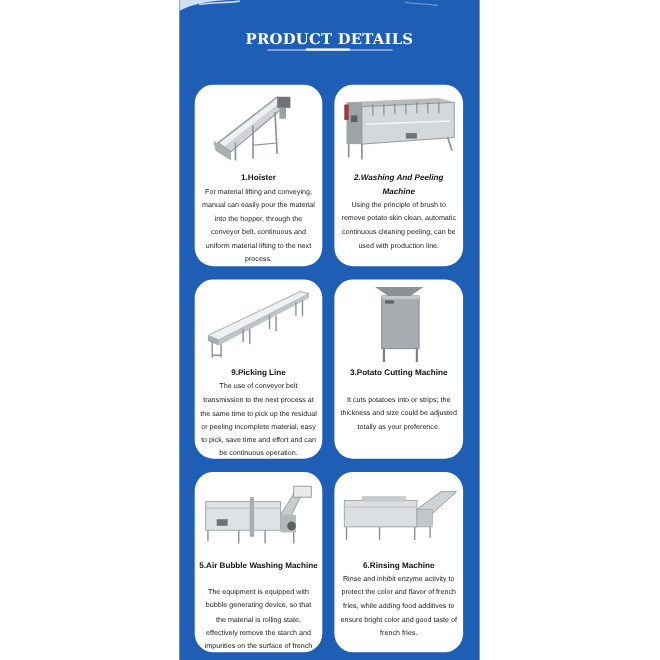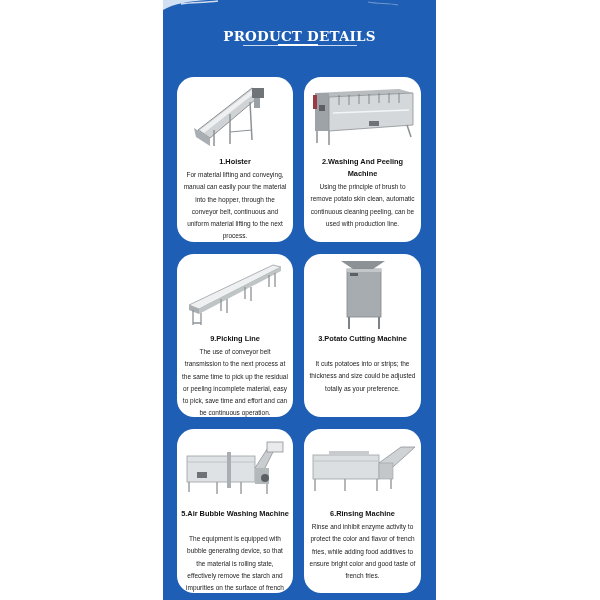--- a/index.html
+++ b/index.html
@@ -100,21 +100,21 @@
           <line x1="90" y1="10" x2="90" y2="20"></line>
         </g>
         <line x1="24" y1="30" x2="100" y2="27" stroke="#f4f5f6" stroke-width="1.5"></line>
         <rect x="10" y="22" width="6" height="6" fill="#5c6064"></rect>
         <rect x="60" y="38" width="10" height="5" fill="#6e7377"></rect>
         <line x1="8" y1="48" x2="8" y2="60" stroke="#8a8f93" stroke-width="1.5"></line>
         <line x1="20" y1="48" x2="20" y2="62" stroke="#8a8f93" stroke-width="1.5"></line>
         <line x1="98" y1="42" x2="102" y2="54" stroke="#8a8f93" stroke-width="1.5"></line>
       </svg>
     </div>
-    <div class="name" style="top:79px;">2.Washing And Peeling Machine</div>
+    <div class="name" style="top:79px;font-style:italic;">2.Washing And Peeling Machine</div>
     <div class="desc" style="top:104px;">Using the principle of brush to remove potato skin clean, automatic continuous cleaning peeling, can be used with production line.</div>
   </div>
 
   <div class="card c3">
     <div class="img">
       <svg width="100" height="70" viewBox="0 0 100 70">
         <polygon points="4,46 88,6 96,8 14,50" fill="#eef0f1" stroke="#9aa0a4" stroke-width="0.8"></polygon>
         <polygon points="14,50 96,8 96,12 14,55" fill="#bfc4c7"></polygon>
         <polygon points="4,46 14,50 14,55 4,51" fill="#a9aeb2"></polygon>
         <g stroke="#8d9296" stroke-width="1.3">

